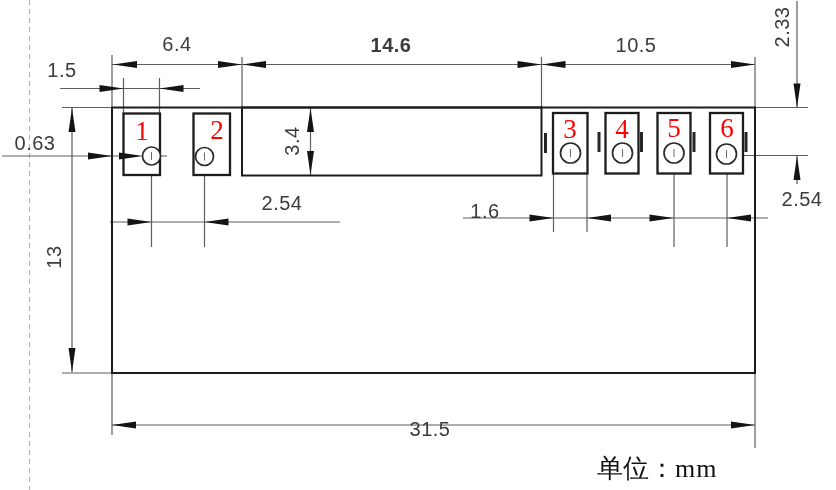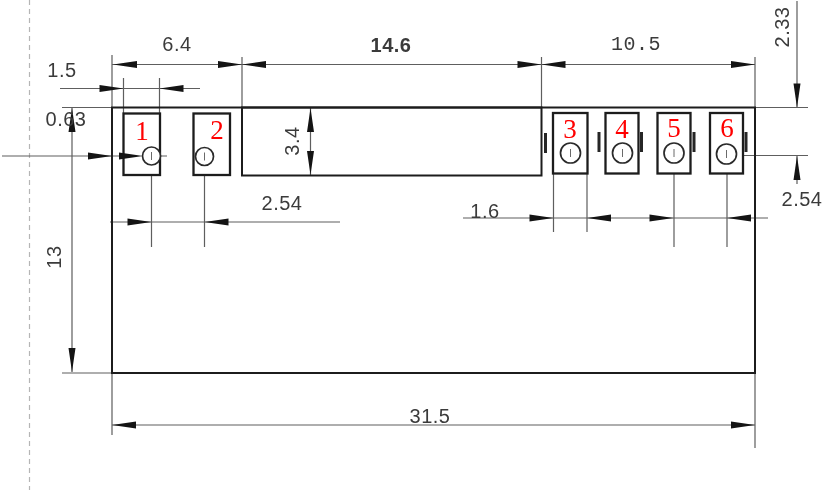--- a/index.html
+++ b/index.html
@@ -101,32 +101,35 @@
     <path class="arr" d="
       M797,107.5 L793.5,83.5 L800.5,83.5 Z"></path>
     <path class="arr" d="
       M797,156 L793.5,180 L800.5,180 Z"></path>
     <path class="arr" d="
       M112,425 L136,421.5 L136,428.5 Z M755,425 L731,421.5 L731,428.5 Z"></path>
   </svg>
 
   <div class="dim-label" style="left:142px;top:33px;">6.4</div>
   <div class="dim-label" style="left:356px;top:34px;font-weight:bold;">14.6</div>
-  <div class="dim-label" style="left:601px;top:34px;font-family:Liberation Mono, monospace;">10.5</div>
+  <div class="dim-label" style="left:601px;top:34px;">10.5</div>
   <div class="dim-label" style="left:27px;top:59px;">1.5</div>
-  <div class="dim-label" style="left:0px;top:108px;padding-left:31px;">0.63</div>
+  <div class="dim-label" style="left:0px;top:132px;">0.63</div>
   <div class="dim-label rot" style="left:257px;top:130px;">3.4</div>
   <div class="dim-label rot" style="left:19px;top:246px;">13</div>
   <div class="dim-label" style="left:247px;top:192px;">2.54</div>
   <div class="dim-label" style="left:450px;top:200px;">1.6</div>
   <div class="dim-label rot" style="left:747px;top:16px;">2.33</div>
   <div class="dim-label" style="left:767px;top:188px;">2.54</div>
-  <div class="dim-label" style="left:395px;top:405px;">31.5</div>
+  <div class="dim-label" style="left:395px;top:418px;">31.5</div>
 
   <div class="padnum" style="left:127px;top:116px;">1</div>
   <div class="padnum" style="left:202px;top:115px;">2</div>
   <div class="padnum" style="left:555px;top:114px;">3</div>
   <div class="padnum" style="left:607px;top:114px;">4</div>
   <div class="padnum" style="left:659px;top:113px;">5</div>
   <div class="padnum" style="left:712px;top:113px;">6</div>
 
+  <div class="unit">
+    <span class="cn">单位：</span><span class="mm">mm</span>
+  </div>
 
 </div>
 
 </body></html>

